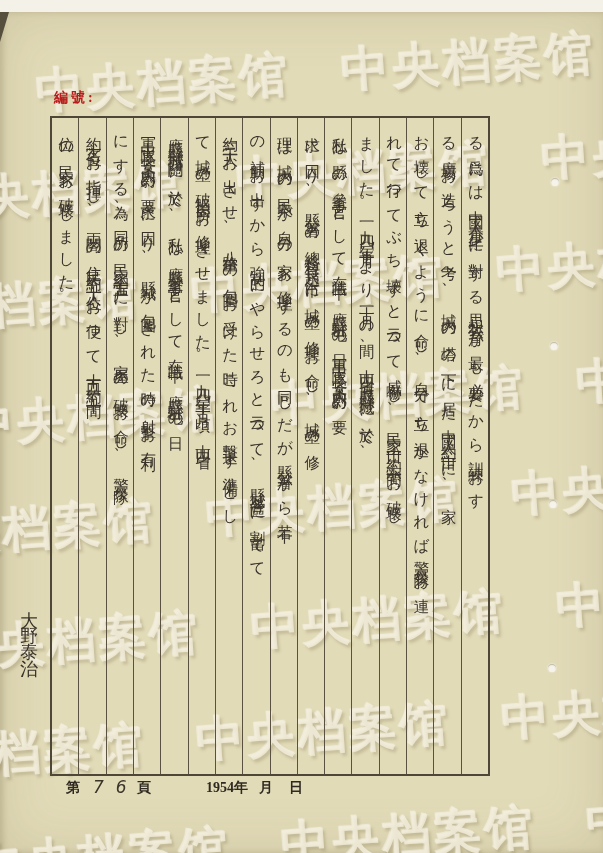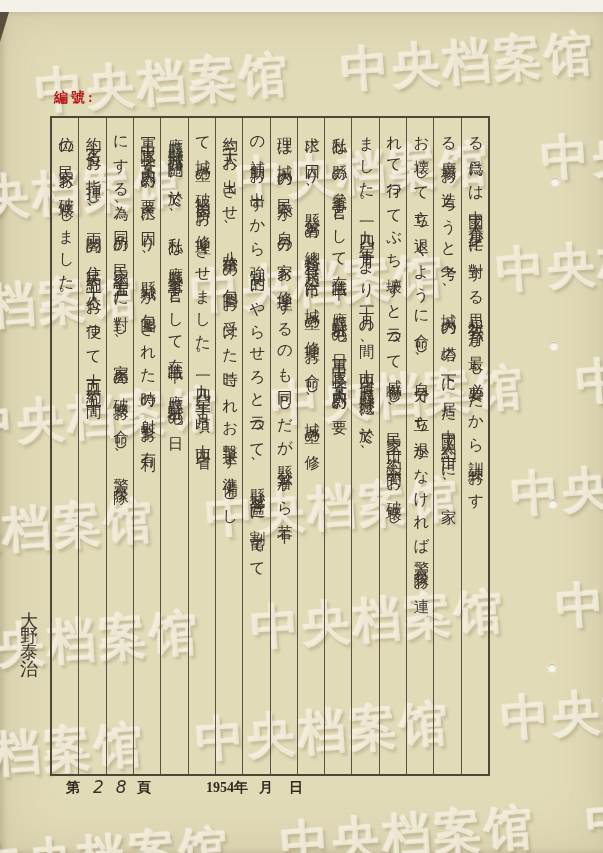--- a/index.html
+++ b/index.html
@@ -120,21 +120,21 @@
     <div class="col">軍中隊長安高大尉の要求に因り、縣城が包圍された時の射撃お有利</div>
     <div class="col">にする為、同所の民家約十五戸に對し、家屋の破壊お命じ、警察隊</div>
     <div class="col">約十名位お指揮し、両閣の住民約五十人位お使つて十五口約五十間</div>
     <div class="col">位の民家お破壊しました。</div>
   </div>
 
   <div class="author">大野泰治</div>
 
   <div class="footer">
     <span class="f-prefix">第</span>
-    <span class="f-num">28</span>
+    <span class="f-num">76</span>
     <span class="f-unit">頁</span>
     <span class="f-year">1954年</span>
     <span class="f-month">月</span>
     <span class="f-day">日</span>
   </div>
 
   <div class="hole h1"></div>
   <div class="hole h2"></div>
   <div class="hole h3"></div>
   <div class="hole h4"></div>

